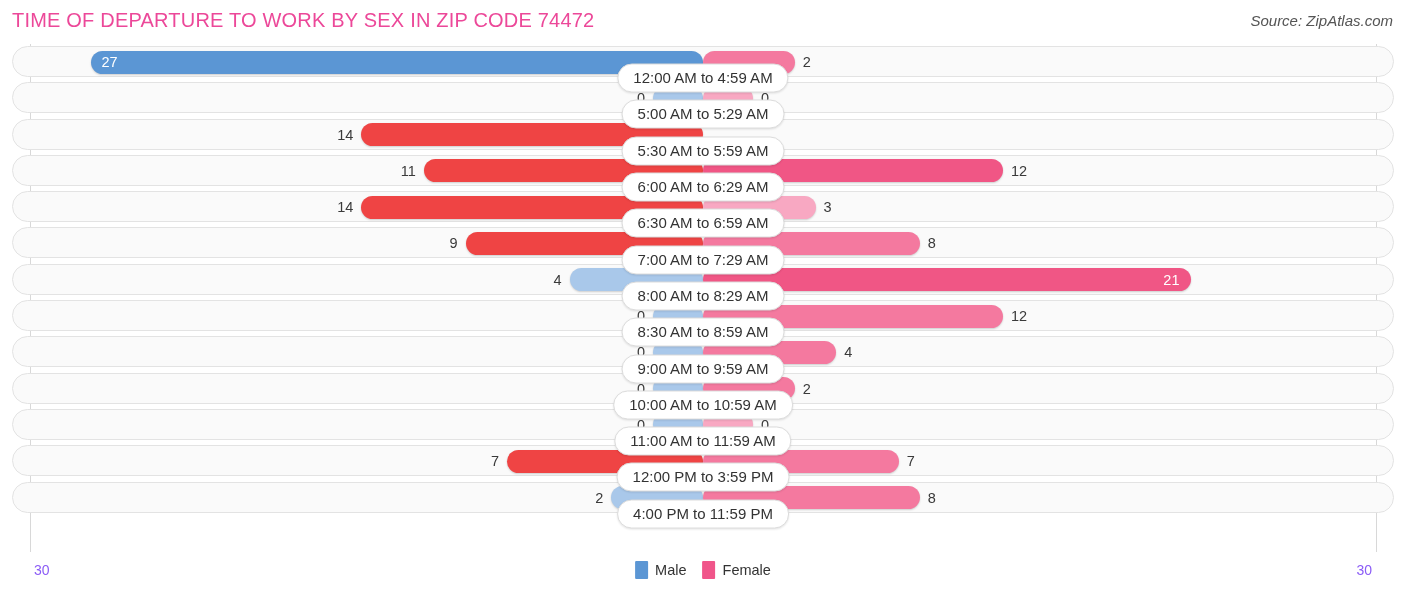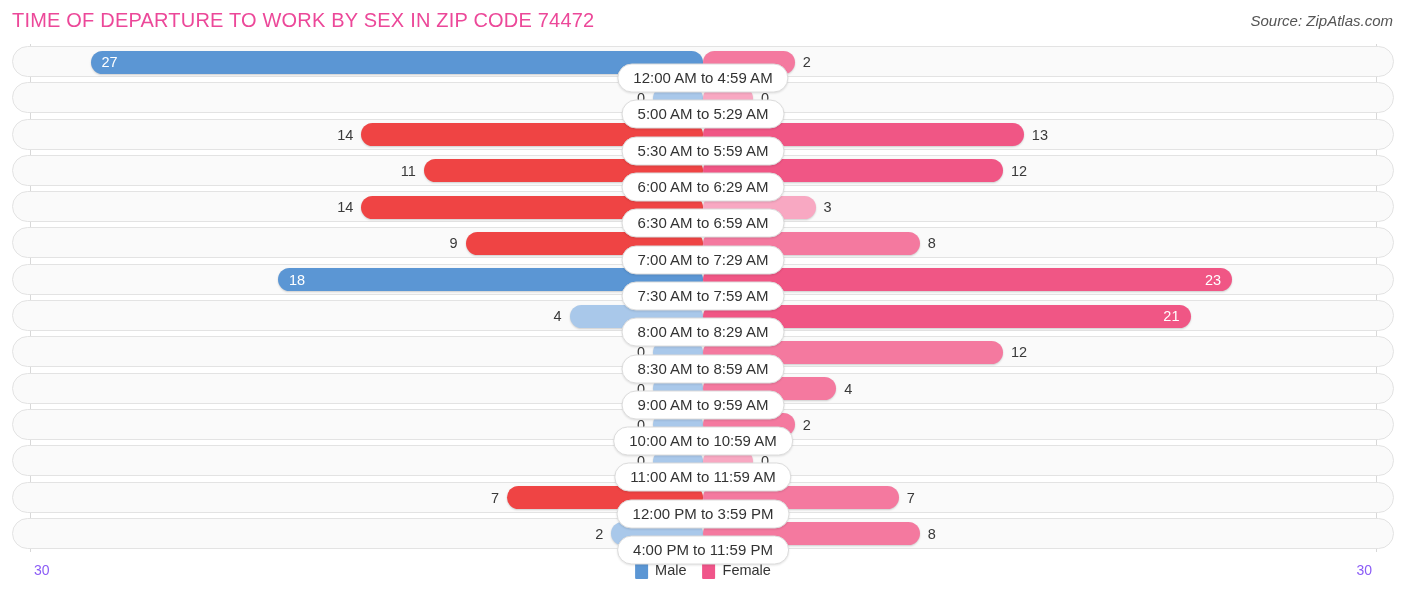--- a/index.html
+++ b/index.html
@@ -230,25 +230,20 @@
         </div>
         <div class="pill">5:00 AM to 5:29 AM</div>
       </div>
       <div class="row">
         <div class="track"></div>
         <div class="half left">
           <div class="bar male bar-shadow" style="width: 341.667px;">
             <span class="val out-left">14</span>
           </div>
         </div>
-        <div class="half right">
-          <div class="bar female bar-shadow hi" style="width: 320.833px;">
-            <span class="val out-right">13</span>
-          </div>
-        </div>
         <div class="pill">5:30 AM to 5:59 AM</div>
       </div>
       <div class="row">
         <div class="track"></div>
         <div class="half left">
           <div class="bar male bar-shadow" style="width: 279.167px;">
             <span class="val out-left">11</span>
           </div>
         </div>
         <div class="half right">
@@ -278,34 +273,20 @@
           <div class="bar male bar-shadow" style="width: 237.5px;">
             <span class="val out-left">9</span>
           </div>
         </div>
         <div class="half right">
           <div class="bar female bar-shadow" style="width: 216.667px;">
             <span class="val out-right">8</span>
           </div>
         </div>
         <div class="pill">7:00 AM to 7:29 AM</div>
-      </div>
-      <div class="row">
-        <div class="track"></div>
-        <div class="half left">
-          <div class="bar male bar-shadow hi" style="width: 425px;">
-            <span class="val in-left">18</span>
-          </div>
-        </div>
-        <div class="half right">
-          <div class="bar female bar-shadow hi" style="width: 529.167px;">
-            <span class="val in-right">23</span>
-          </div>
-        </div>
-        <div class="pill">7:30 AM to 7:59 AM</div>
       </div>
       <div class="row">
         <div class="track"></div>
         <div class="half left">
           <div class="bar male bar-shadow lo" style="width: 133.333px;">
             <span class="val out-left">4</span>
           </div>
         </div>
         <div class="half right">
           <div class="bar female bar-shadow hi" style="width: 487.5px;">

